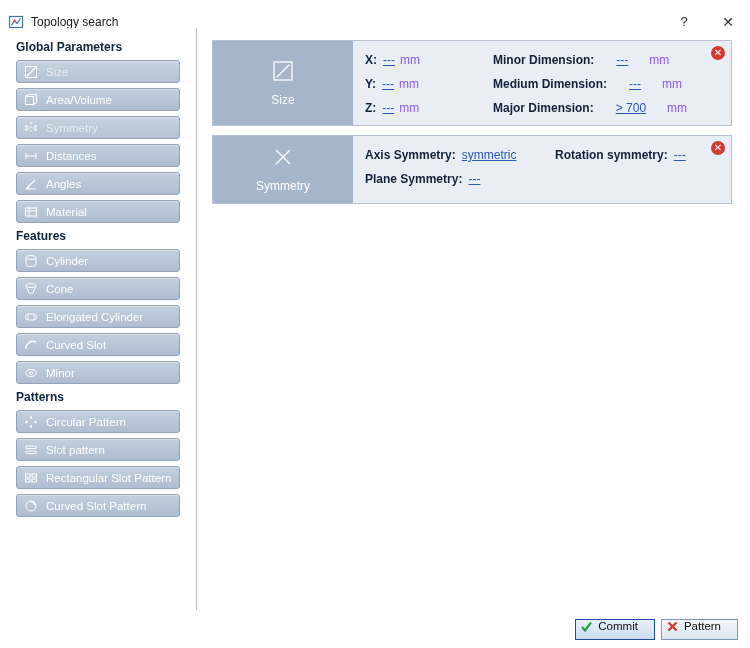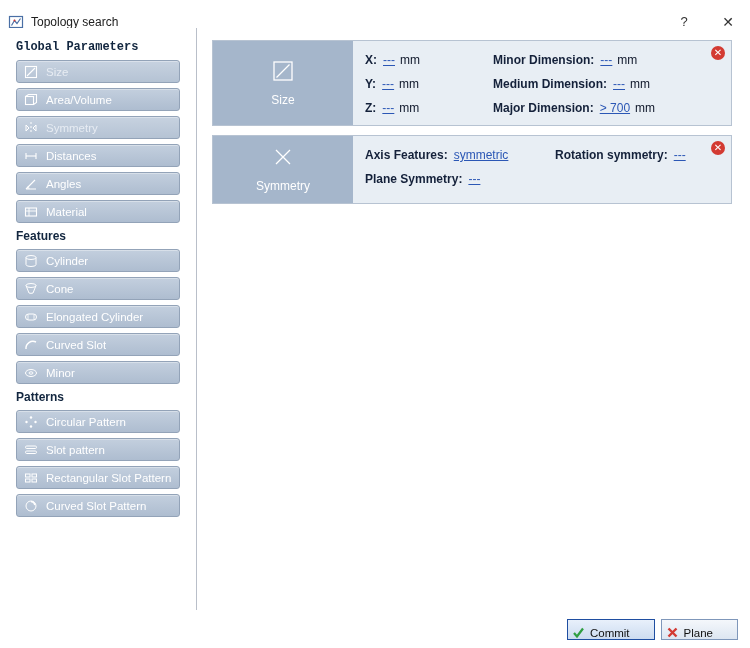--- a/index.html
+++ b/index.html
@@ -47,21 +47,21 @@
     position:absolute;left:0;top:0;width:197px;bottom:38px;
     border-right:1px solid #b9bfc9;
     padding:10px 0 0 0;
     box-sizing:border-box;
     overflow:hidden;
   }
   .group-title{
     font-weight:bold;font-size:12px;color:#12263f;
     margin:6px 0 6px 16px;
   }
-  .group-title.first{margin-top:2px;font-family:Liberation Mono, monospace;}
+  .group-title.first{margin-top:2px;}
   .btn{
     width:164px;height:23px;
     margin:0 0 5px 16px;
     display:flex;align-items:center;
     background:linear-gradient(#c3cfde,#aebdd0);
     border:1px solid #93a3b8;
     border-radius:3px;
     color:#ffffff;
     font-size:11.5px;
     box-sizing:border-box;
@@ -109,49 +109,49 @@
   }
   .row{display:flex;align-items:center;margin-bottom:10px;}
   .row:last-child{margin-bottom:0;}
   .fld{display:flex;align-items:baseline;}
   .fld .k{color:#14213a;font-size:12px;margin-right:6px;}
   .fld .k.bold{font-weight:bold;}
   .fld .v{
     color:#2b57b5;text-decoration:underline;font-size:12px;margin-right:5px;
     cursor:default;
   }
-  .fld .u{color:#0f172a;font-size:12px;}
+  .fld .u{color:#8b5cf6;font-size:12px;}
   .col-a{width:128px;}
-  .col-b{width:auto;}
+  .col-b{width:auto;gap:16px;}
   .close-dot{
     position:absolute;top:5px;right:6px;
     width:14px;height:14px;border-radius:50%;
     background:#d33a32;
     display:flex;align-items:center;justify-content:center;
     color:#fff;font-size:10px;line-height:1;
     font-family:"DejaVu Sans", sans-serif;
     cursor:default;
   }
 
   
   .footer{
     position:absolute;left:0;right:0;bottom:0;height:38px;
     display:flex;align-items:center;justify-content:flex-end;
     padding-right:12px;
     box-sizing:border-box;
     background:#ffffff;
   }
   .fbtn{
     height:21px;min-width:62px;
-    display:flex;align-items:flex-end;justify-content:center;
+    display:flex;align-items:flex-start;justify-content:center;
     border:1px solid #7f97ba;
     background:linear-gradient(#f4f7fb,#dde6f1);
     font-size:11.5px;color:#101010;
     margin-left:6px;
-    padding:0 24px 0 4px;
+    padding:0 16px 0 4px;
     box-sizing:border-box;
     cursor:default;
   }
   .fbtn.primary{
     border:1px solid #1f4ea1;
     background:linear-gradient(#e8f0fb,#cddcf0);
   }
   .fbtn .gico{margin-right:5px;display:flex;align-items:center;}
 </style>
 </head>
@@ -400,21 +400,21 @@
         <span class="big-ico">
           <svg width="22" height="22" viewBox="0 0 22 22">
               <path d="M4 4 L18 18 M18 4 L4 18" stroke="#ffffff" stroke-width="1.3" fill="none"></path>
             </svg>
         </span>
         <span>Symmetry</span>
       </div>
       <div class="card-body">
         <div class="row">
           <div class="fld" style="width:190px">
-            <span class="k bold">Axis Features:</span>
+            <span class="k bold">Axis Symmetry:</span>
             <span class="v">symmetric</span>
             <span class="u"></span>
           </div>
           <div class="fld">
             <span class="k bold">Rotation symmetry:</span>
             <span class="v">---</span>
             <span class="u"></span>
           </div>
         </div>
         <div class="row">
@@ -437,17 +437,17 @@
           </svg>
       </span>
       <span>Commit</span>
     </div>
     <div class="fbtn">
       <span class="gico">
         <svg width="13" height="13" viewBox="0 0 13 13">
             <path d="M2.5 2.5 L10.5 10.5 M10.5 2.5 L2.5 10.5" stroke="#d33a32" stroke-width="2.4"></path>
           </svg>
       </span>
-      <span>Plane</span>
+      <span>Pattern</span>
     </div>
   </div>
 
 </div>
 
 </body></html>

